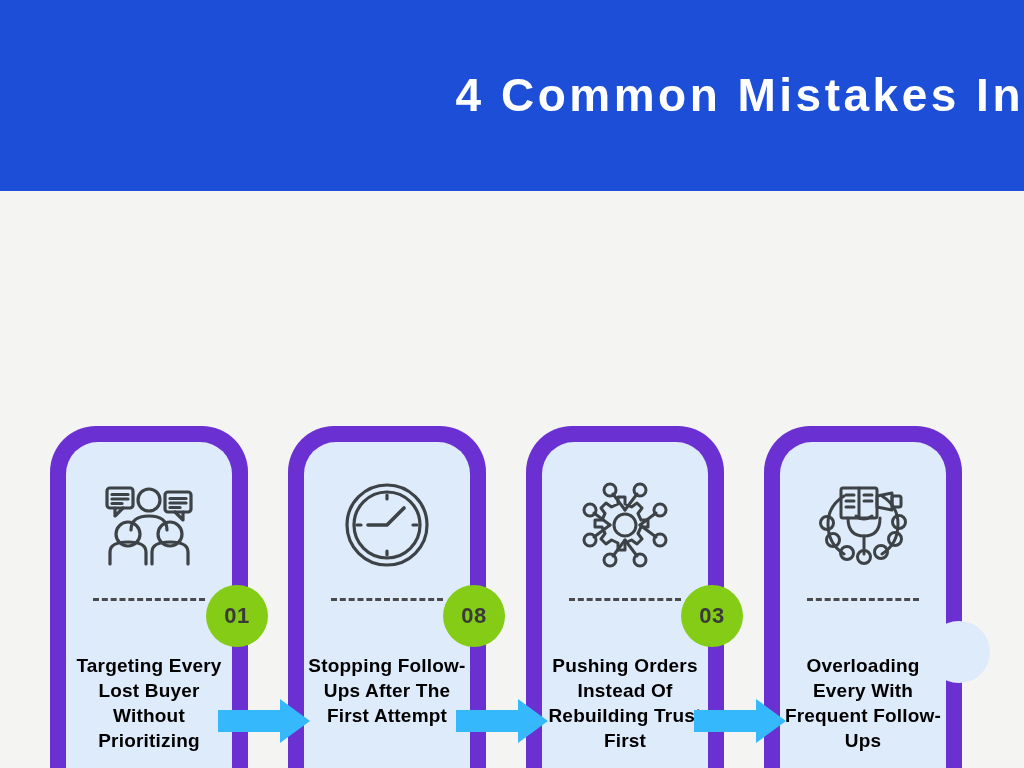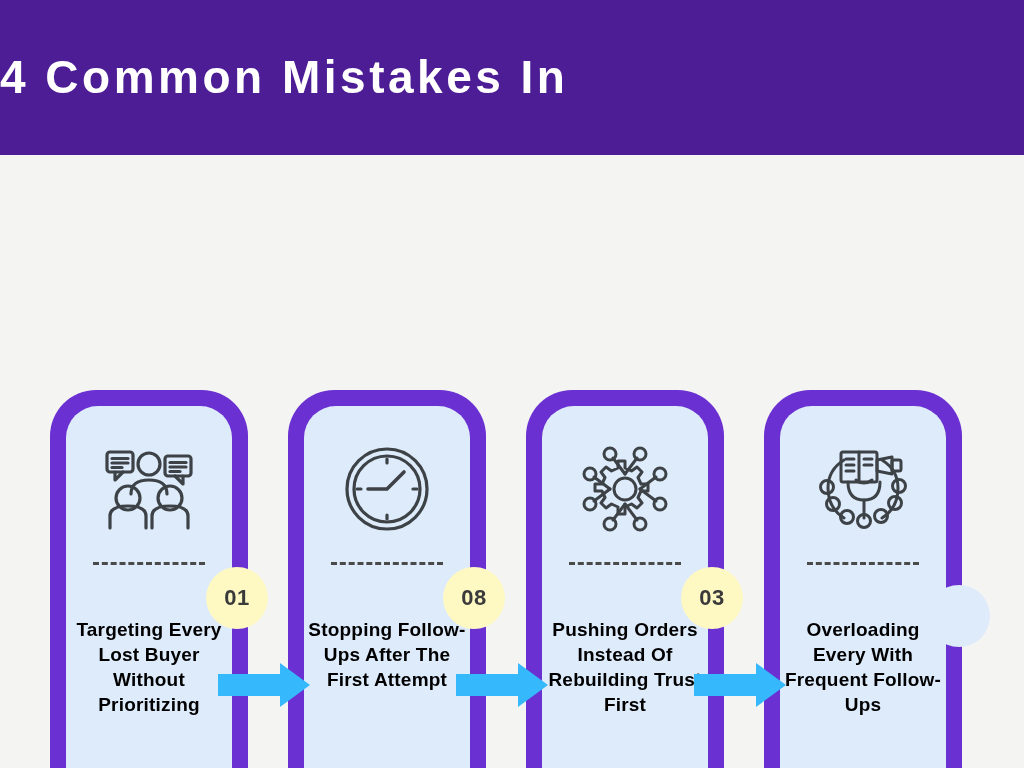--- a/index.html
+++ b/index.html
@@ -12,24 +12,24 @@
 
   body {
     background: #F4F4F2;
     font-family: "Liberation Sans", sans-serif;
     position: relative;
   }
 
   
   .header {
     width: 1024px;
-    height: 155px;
-    background: #4c1d95;
+    height: 191px;
+    background: #1d4ed8;
     display: flex;
-    align-items: flex-start;
+    align-items: flex-end;
     justify-content: center;
     flex-direction: column;
   }
   .header-title {
     color: #FFFFFF;
     font-size: 46px;
     font-weight: bold;
     line-height: 1.17;
     text-align: center;
     letter-spacing: 3.5px;
@@ -92,25 +92,25 @@
     color: #000000;
     font-size: 19px;
     font-weight: bold;
     line-height: 1.32;
     letter-spacing: 0.2px;
   }
 
   
   .badge {
     position: absolute;
-    top: 412px;
+    top: 394px;
     width: 62px;
     height: 62px;
     border-radius: 50%;
-    background: #fef9c3;
+    background: #84cc16;
     color: #3A3A3A;
     font-size: 22px;
     font-weight: bold;
     display: flex;
     align-items: center;
     justify-content: center;
     letter-spacing: 0.5px;
     z-index: 6;
   }
   .badge-1 { left: 206px; }

